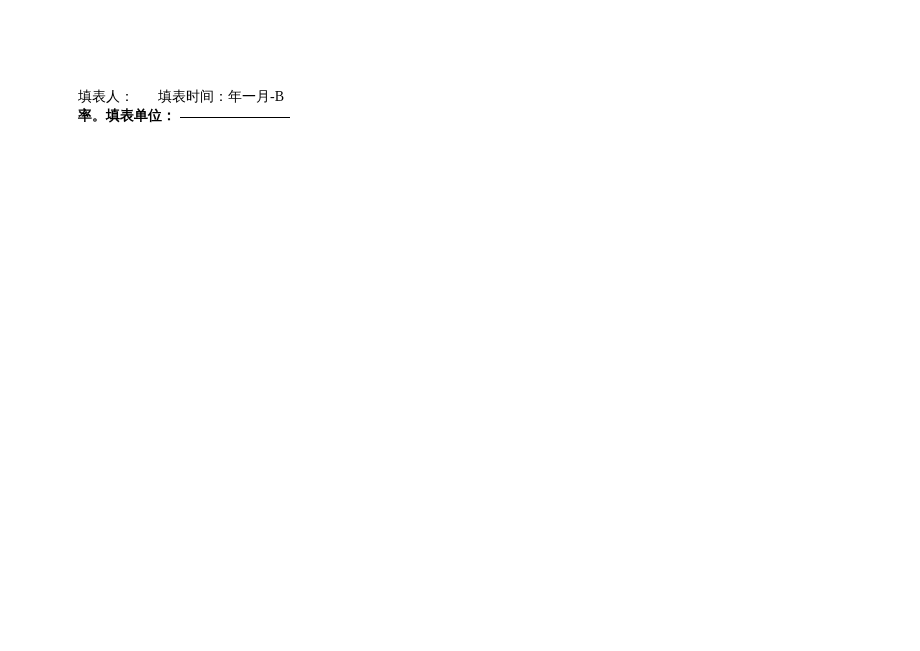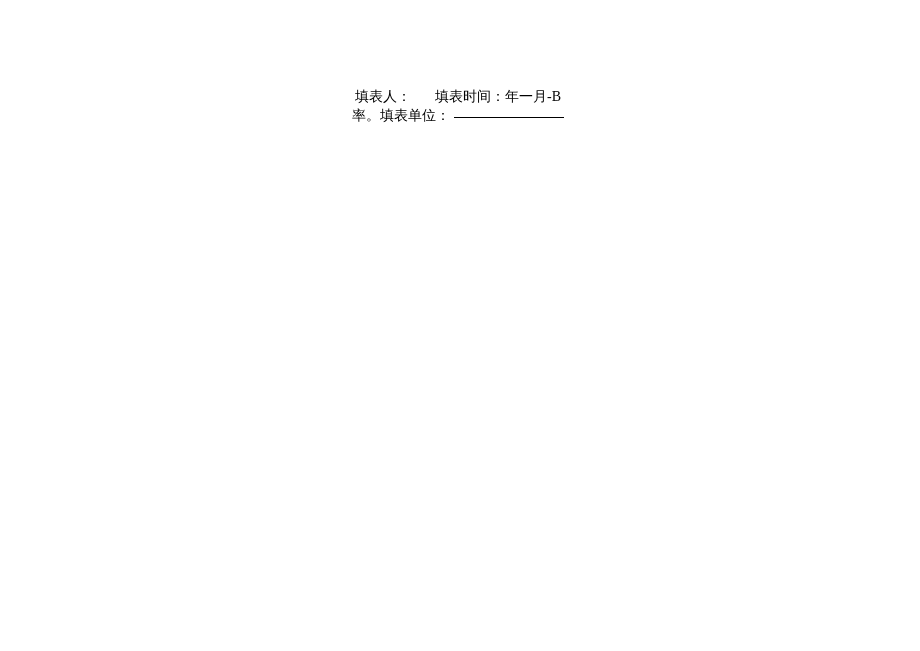--- a/index.html
+++ b/index.html
@@ -1,19 +1,18 @@
 <!DOCTYPE html>
 <html><head>
   <meta charset="utf-8">
   <style>
     * {
       margin: 0;
       padding: 0;
       box-sizing: border-box;
-      text-align: center;
     }
     body {
       width: 920px;
       height: 651px;
       background: #ffffff;
       font-family: "SimSun", "宋体", serif;
       font-size: 14px;
       color: #000000;
       position: relative;
     }
@@ -22,20 +21,21 @@
       top: 88px;
       left: 78px;
       width: 760px;
       line-height: 1.35;
     }
     .line1 {
       white-space: nowrap;
     }
     .line2 {
       white-space: nowrap;
+      font-weight: bold;
     }
     .gap-small {
       display: inline-block;
       width: 24px;
     }
     .underline-blank {
       display: inline-block;
       width: 110px;
       border-bottom: 1px solid #000000;
       vertical-align: baseline;

